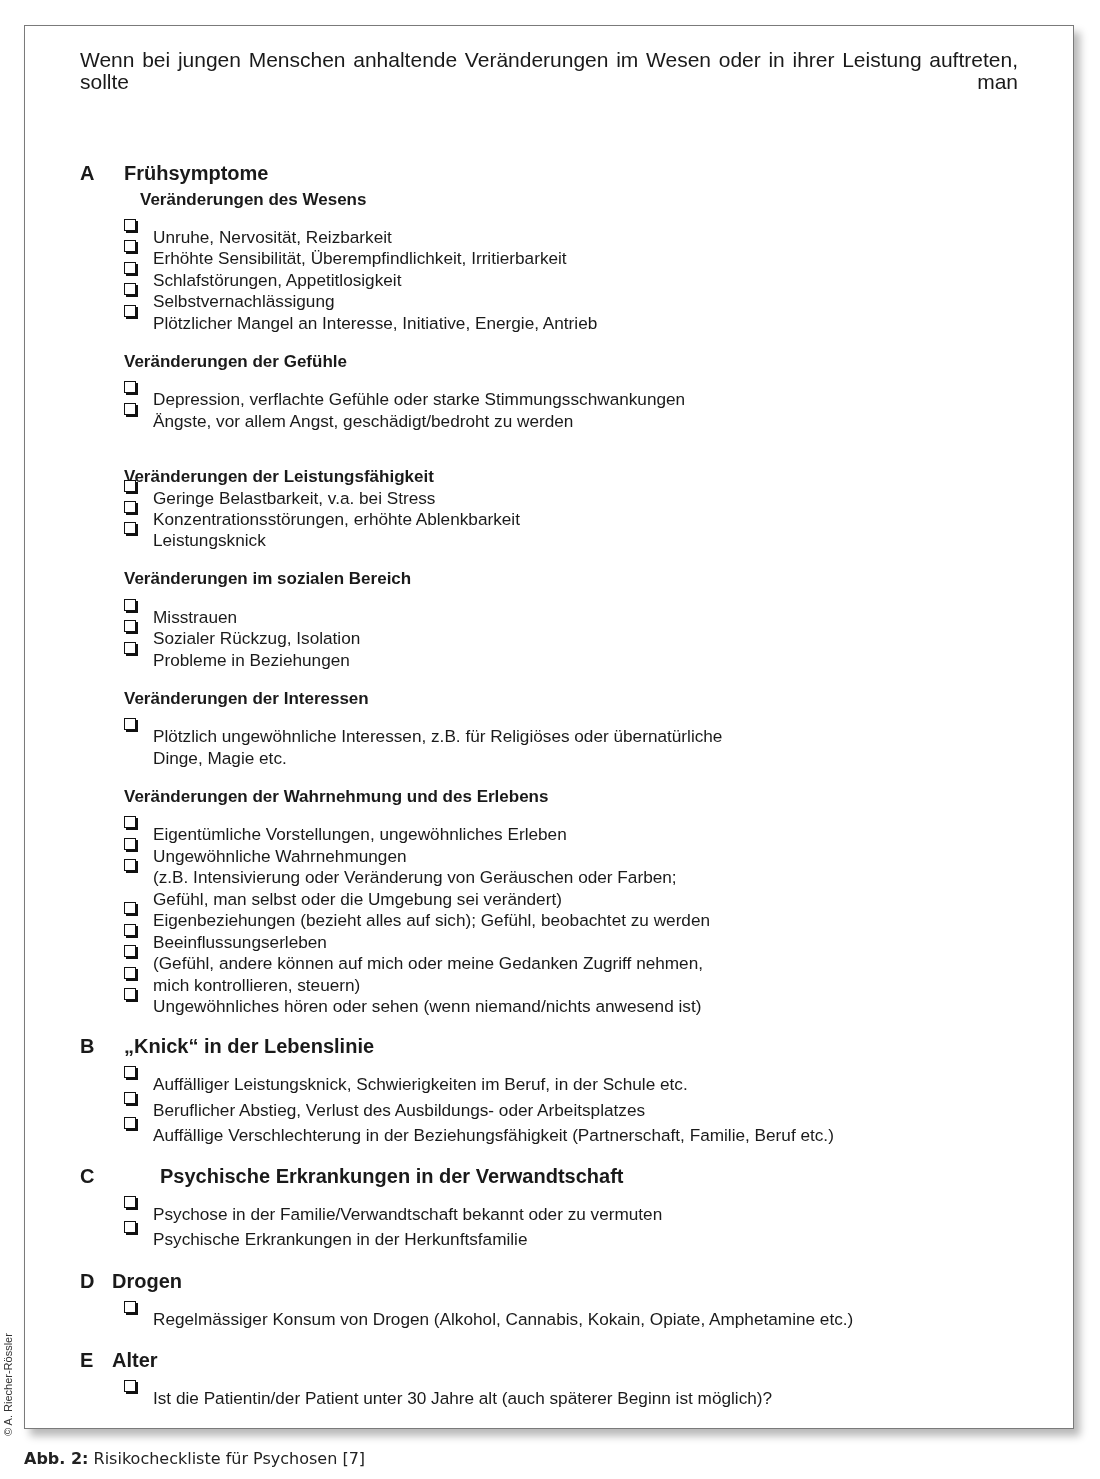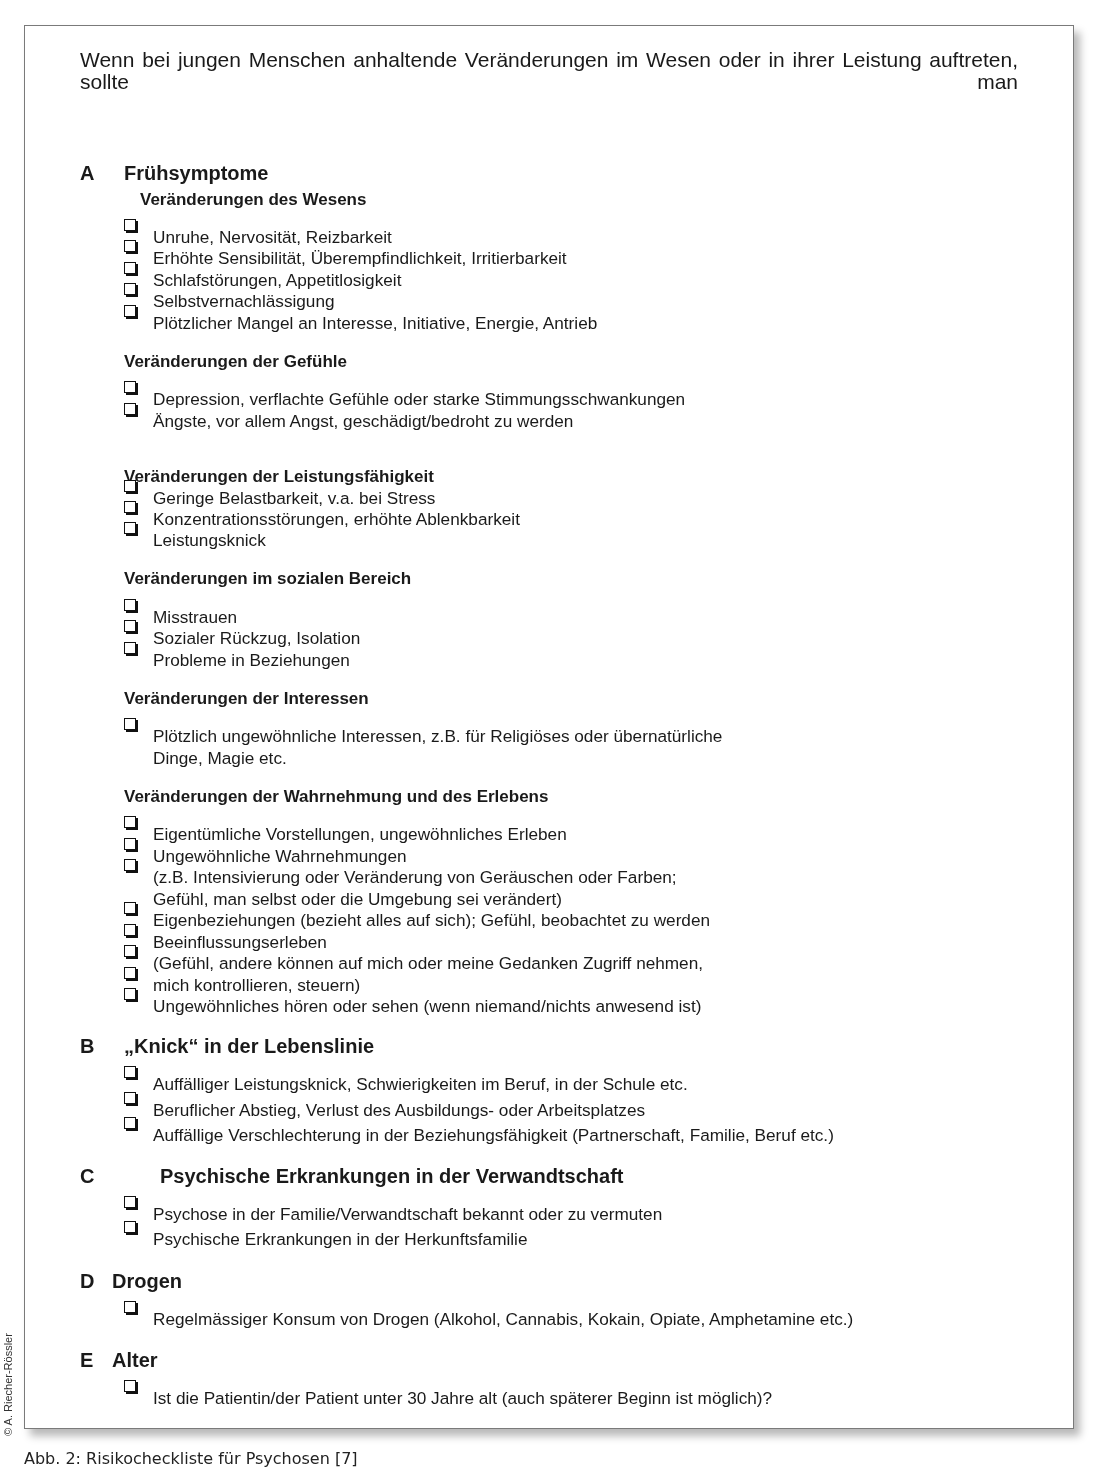--- a/index.html
+++ b/index.html
@@ -17,21 +17,21 @@
   .sec-title { position: absolute; white-space: nowrap; }
   .sub-head { position: absolute; left: 124px; font-weight: bold; font-size: 17px; white-space: nowrap; }
   .item { position: absolute; left: 124px; font-size: 17.2px; line-height: 21.5px; white-space: nowrap; }
   .cb { position: absolute; left: 0; top: 4px; width: 10px; height: 10px;
         border: 1px solid #111; box-shadow: 2px 2px 0 #111; background: #fff; }
   .item-text { position: absolute; left: 29px; top: 12px; }
   .side-credit { position: absolute; left: 2px; top: 1436px; transform: rotate(-90deg);
                  transform-origin: left top; font-size: 11px; color: #333; white-space: nowrap; }
   .caption { position: absolute; left: 24px; top: 1449px; font-family: "DejaVu Sans", sans-serif;
              font-size: 16px; color: #222; white-space: nowrap; }
-  .caption b { font-weight: normal; }
+  .caption b { font-weight: bold; }
 </style>
 </head>
 <body>
 
 <div class="box"></div>
 
 <div class="intro">
   <span class="intro-line">Wenn bei jungen Menschen anhaltende Veränderungen im Wesen oder in ihrer Leistung auftreten, sollte man</span>
 </div>
 

